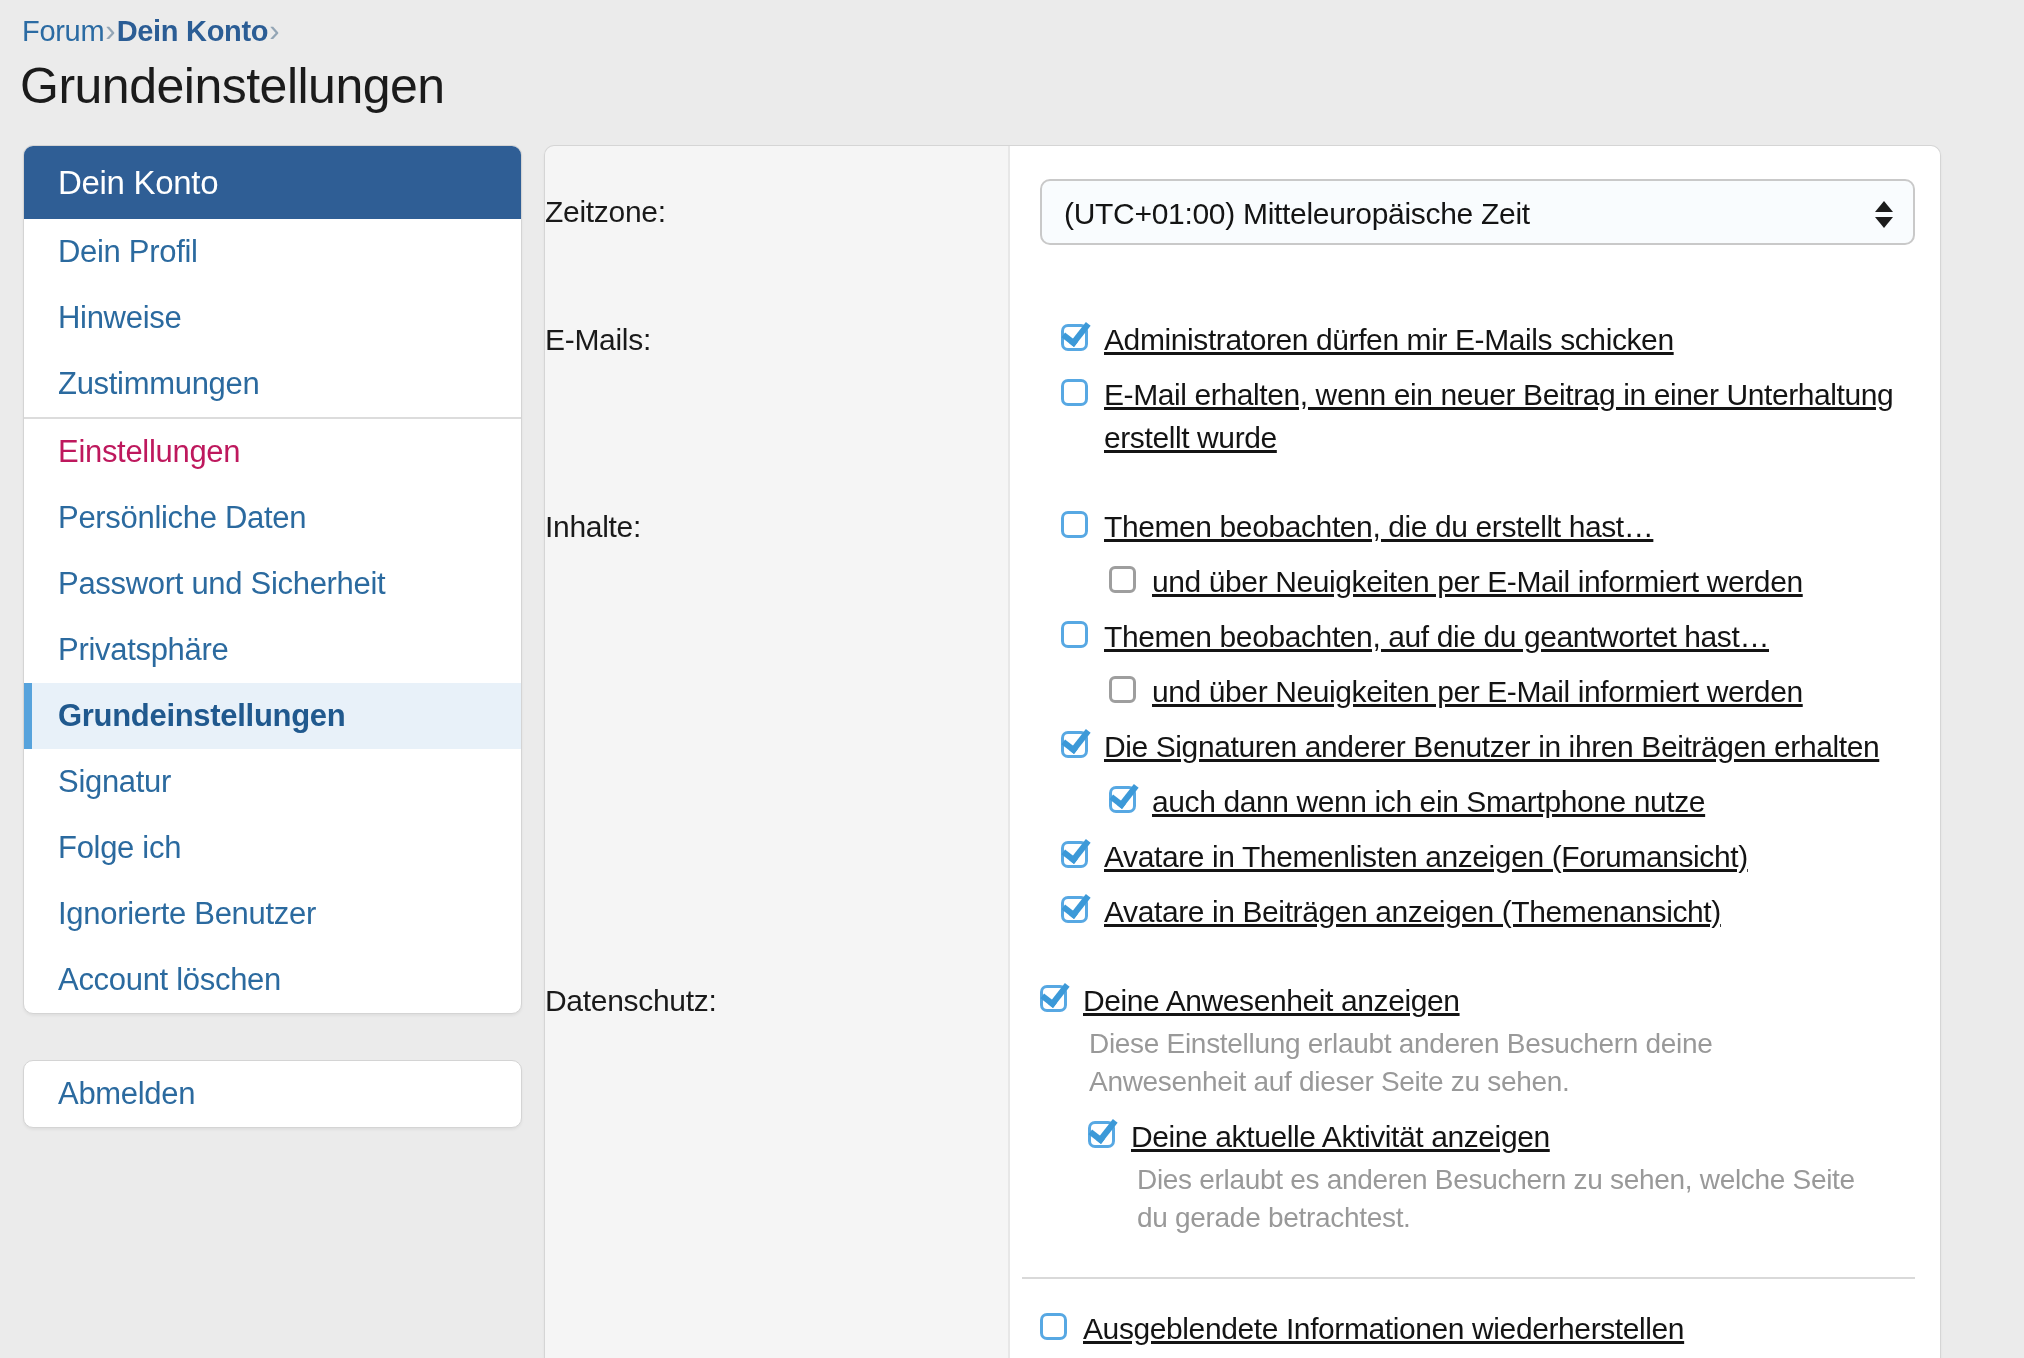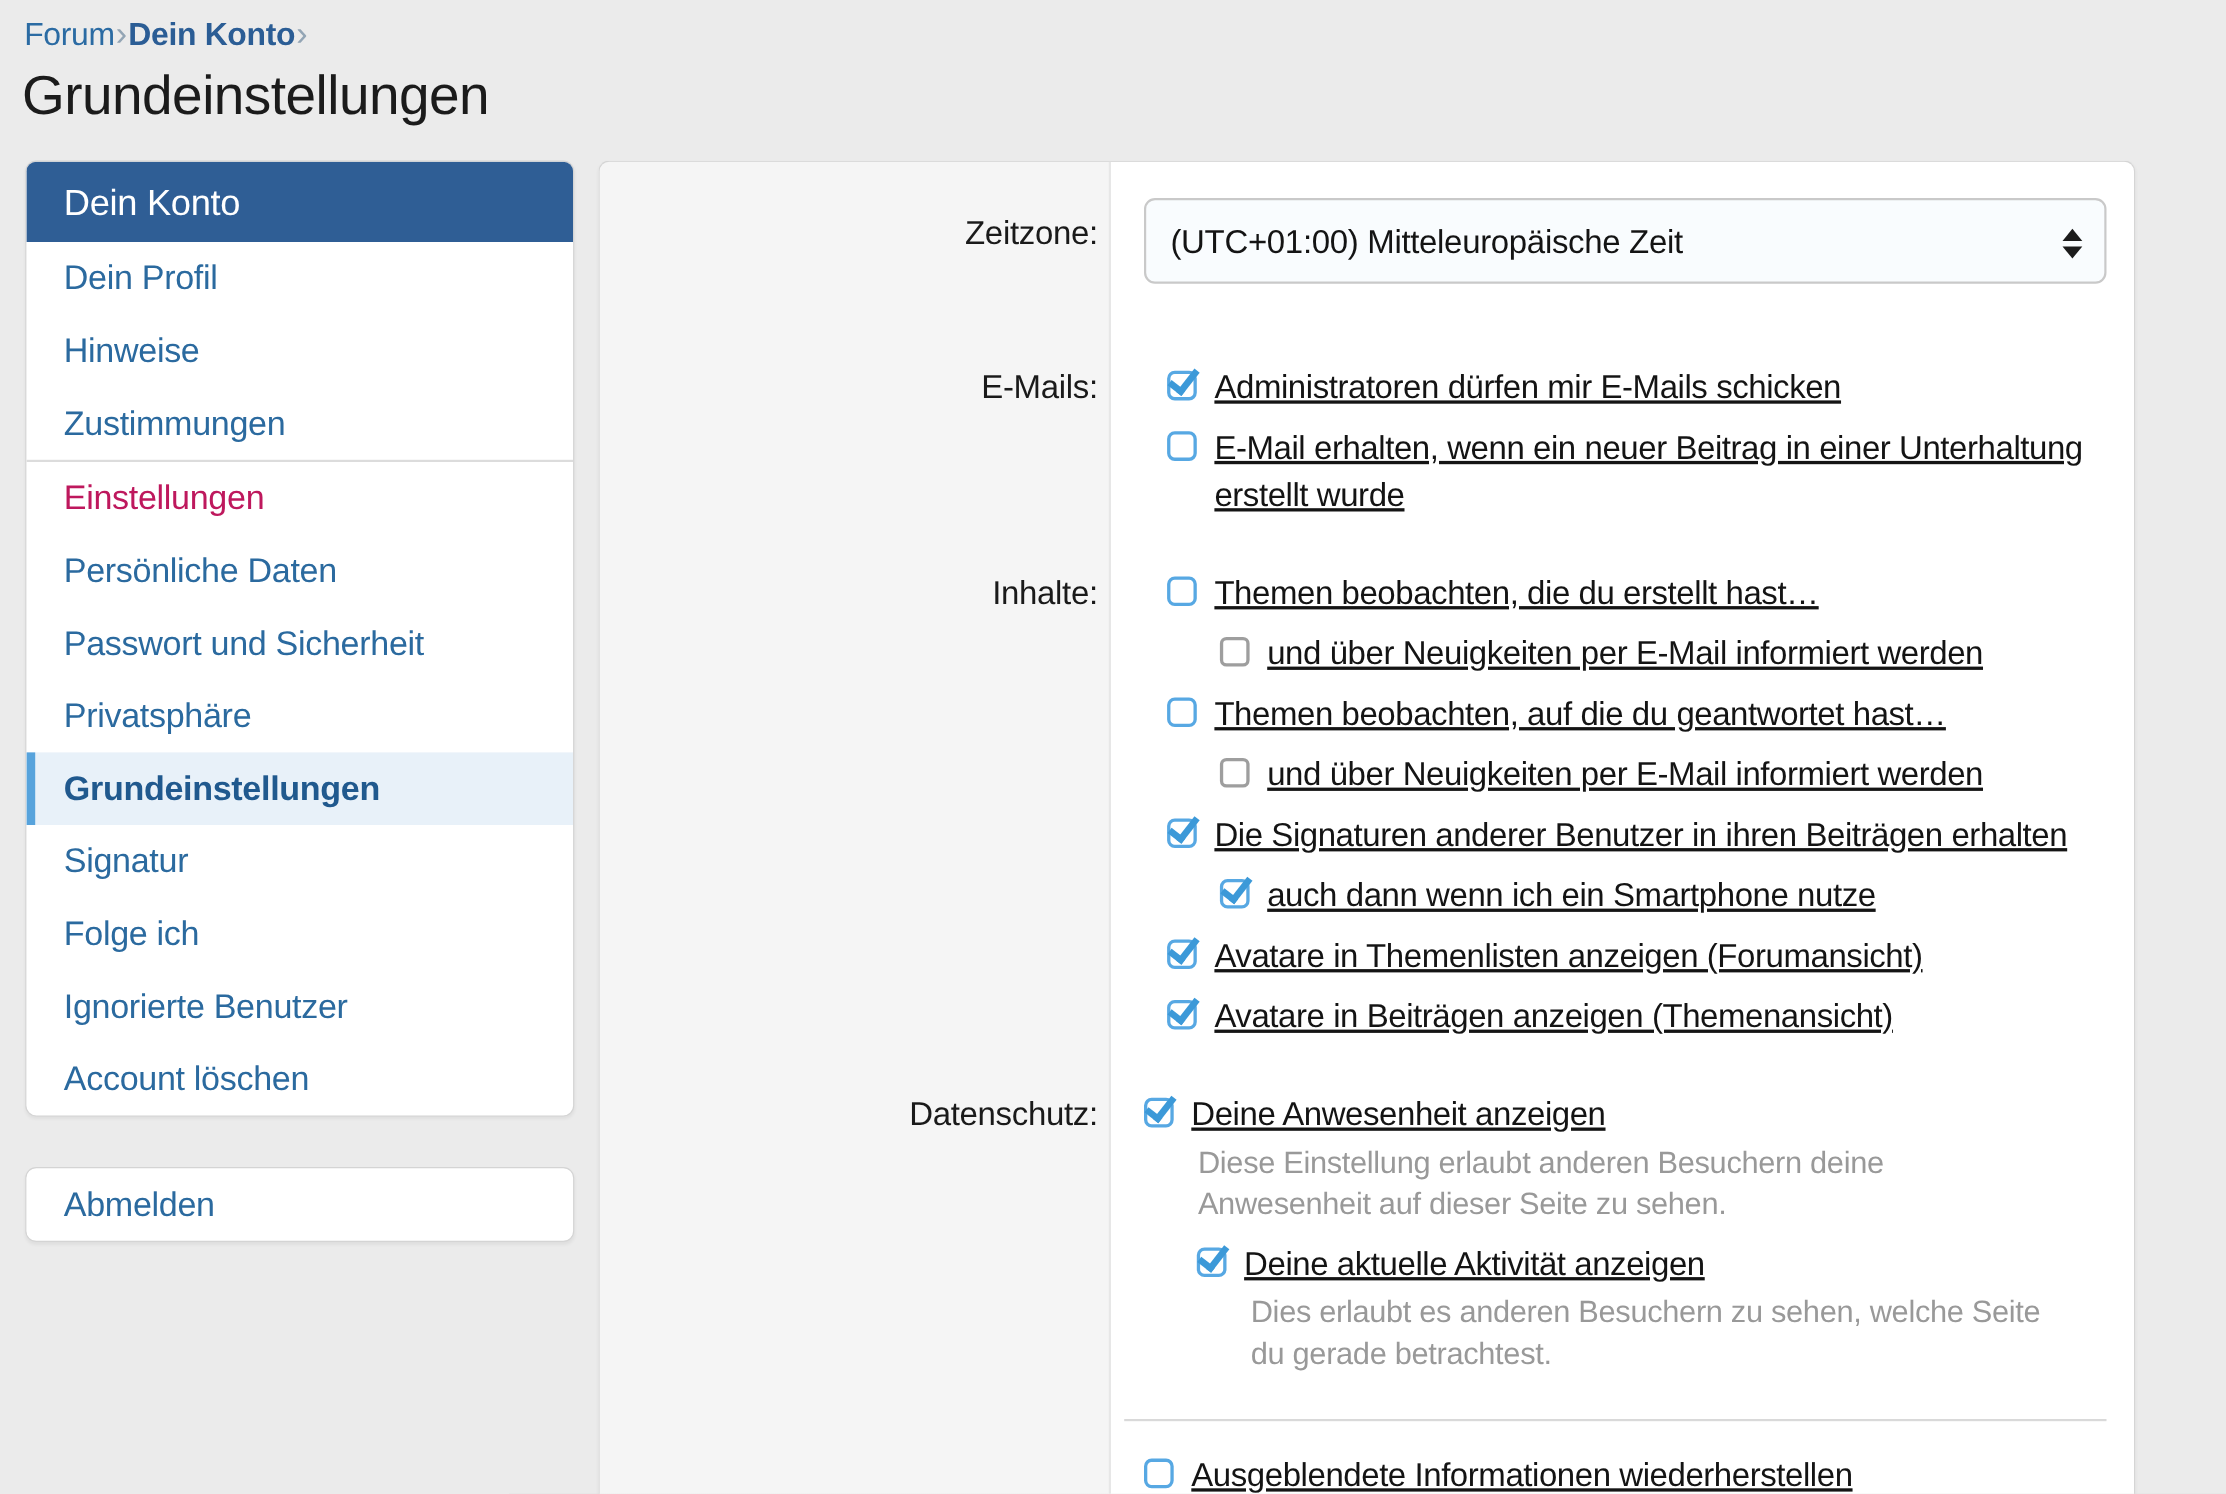--- a/index.html
+++ b/index.html
@@ -30,30 +30,30 @@
   .logout-box { margin-top:46px; }
   
   .panel {
     flex:1; min-height:1260px; position:relative; overflow:hidden;
     background:linear-gradient(90deg,#f5f5f5 464px,#ffffff 464px);
     border:1px solid #d5d5d5; border-bottom:none; border-radius:10px 10px 0 0;
     box-shadow:0 2px 3px rgba(0,0,0,.05);
   }
   .panel::before { content:""; position:absolute; left:463px; top:0; bottom:0; width:2px; background:#e7e7e7; }
   .form-row { display:flex; position:relative; }
-  .label-cell { width:477px; flex:0 0 auto; padding-right:24px; text-align:right; font-size:30px; color:#1a1a1a; letter-spacing:-0.3px; line-height:43px; }
+  .label-cell { width:477px; flex:0 0 auto; padding-right:24px; font-size:30px; color:#1a1a1a; letter-spacing:-0.3px; line-height:43px; }
   .content-cell { flex:1; min-width:0; padding-left:18px; padding-right:25px; }
   .row-zeitzone { padding:33px 0 56px; }
   .row-zeitzone .label-cell { line-height:66px; }
   .row-emails, .row-inhalte { padding:17px 0;gap:21px; }
   .row-datenschutz { padding:17px 0 26px; }
   .row-restore { padding:0 0 40px; }
   
   .select {
-    height:78px; width:100%; background:#f9fcfe; border:2px solid #c9c9c9; border-radius:10px;
+    height:66px; width:100%; background:#f9fcfe; border:2px solid #c9c9c9; border-radius:10px;
     display:flex; align-items:center; justify-content:space-between;
     padding:4px 20px 0 22px; font-size:30px; color:#141414; cursor:pointer; letter-spacing:-0.3px;
   }
   .spinner { display:flex; flex-direction:column; align-items:center; gap:5px; }
   .tri-up { width:0; height:0; border-left:9px solid transparent; border-right:9px solid transparent; border-bottom:11px solid #1c1c1c; }
   .tri-down { width:0; height:0; border-left:9px solid transparent; border-right:9px solid transparent; border-top:11px solid #1c1c1c; }
   
   .cb-item { margin-bottom:12px; }
   .cb-item.indent { padding-left:48px; }
   .cb-line { display:flex; cursor:pointer; }

